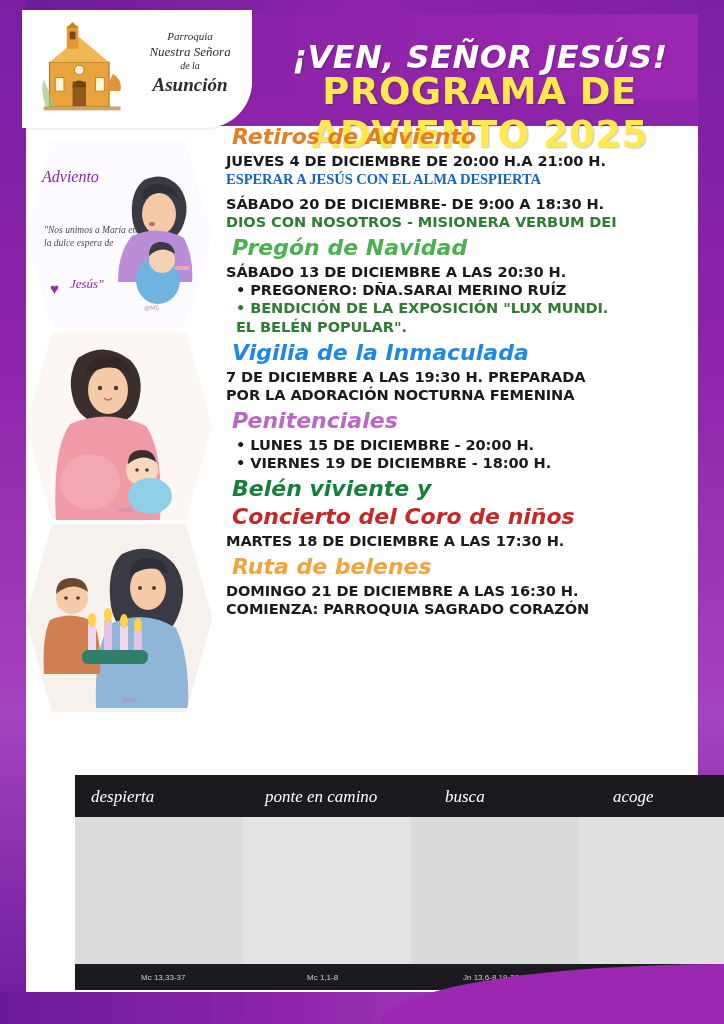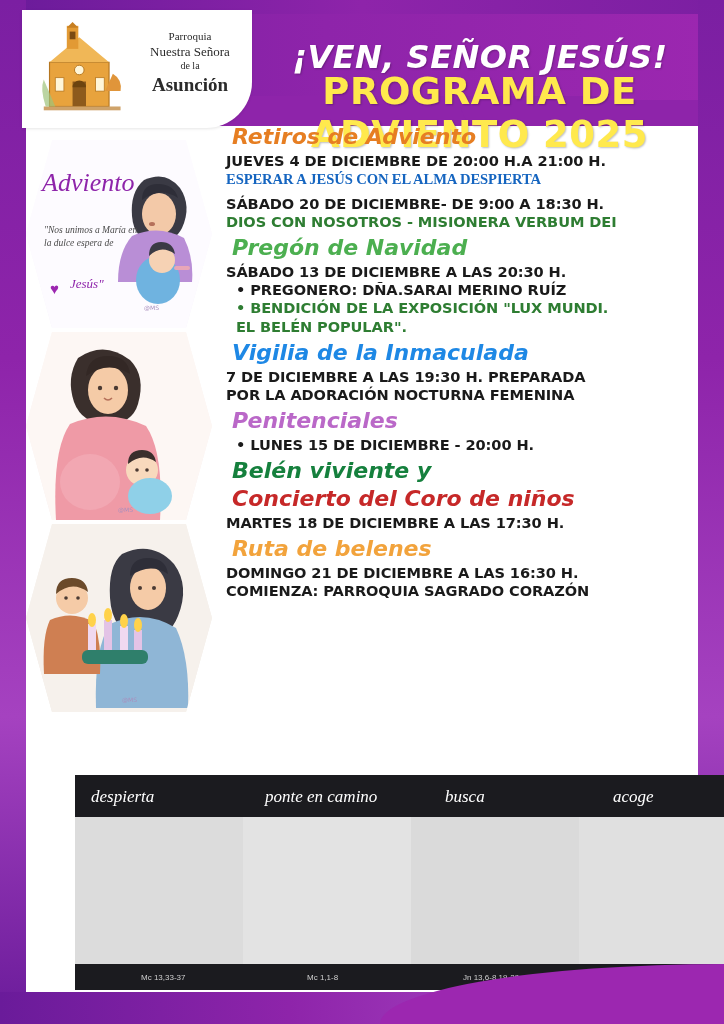--- a/index.html
+++ b/index.html
@@ -89,20 +89,21 @@
     position: absolute;
     left: 16px; top: 12px;
     width: 96px; height: 96px;
   }
   .logo-text {
     position: absolute;
     left: 110px; top: 20px;
     width: 116px;
     text-align: center;
     font-family: "Liberation Serif", serif;
+    font-style: italic;
     color: #2b2b2b;
     line-height: 1.25;
   }
   .logo-text .l1 { font-size: 11px; }
   .logo-text .l2 { font-size: 13px; }
   .logo-text .l4 { font-size: 10px; }
   .logo-text .l5 { font-size: 19px; font-weight: bold; }
   
   .main-title {
     position: absolute;
@@ -142,21 +143,21 @@
     overflow: hidden;
   }
   .hex1 { background: linear-gradient(180deg,#ffffff 0%, #f6f2fb 100%); }
   .hex2 { background: linear-gradient(180deg,#fdf6f3 0%, #f7eef0 100%); }
   .hex3 { background: linear-gradient(180deg,#f7f3ef 0%, #efe9e3 100%); }
   .adv-word {
     position: absolute;
     left: 16px; top: 28px;
     font-family: "Liberation Serif", serif;
     font-style: italic;
-    font-size: 26px;
+    font-size: 16px;
     color: #8e24aa;
   }
   .adv-quote {
     position: absolute;
     left: 18px; top: 84px;
     width: 100px;
     font-family: "Liberation Serif", serif;
     font-style: italic;
     font-size: 9.5px;
     color: #4a4a4a;
@@ -392,20 +393,21 @@
 
     <div class="sec">
       <div class="sec-title" style="color:#1e88e5">Vigilia de la Inmaculada</div>
       <p class="sec-line">7 DE DICIEMBRE A LAS 19:30 H. PREPARADA</p>
       <p class="sec-line">POR LA ADORACIÓN NOCTURNA FEMENINA</p>
     </div>
 
     <div class="sec">
       <div class="sec-title" style="color:#ba68c8">Penitenciales</div>
       <p class="sec-line indent">• LUNES 15 DE DICIEMBRE - 20:00 H.</p>
+      <p class="sec-line indent">• VIERNES 19 DE DICIEMBRE - 18:00 H.</p>
     </div>
 
 
     <div class="sec">
       <div class="sec-title" style="color:#15803d">Belén viviente y</div>
       <div class="sec-title" style="color:#c62828">Concierto del Coro de niños</div>
       <p class="sec-line">MARTES 18 DE DICIEMBRE A LAS 17:30 H.</p>
     </div>
 
     <div class="sec">

